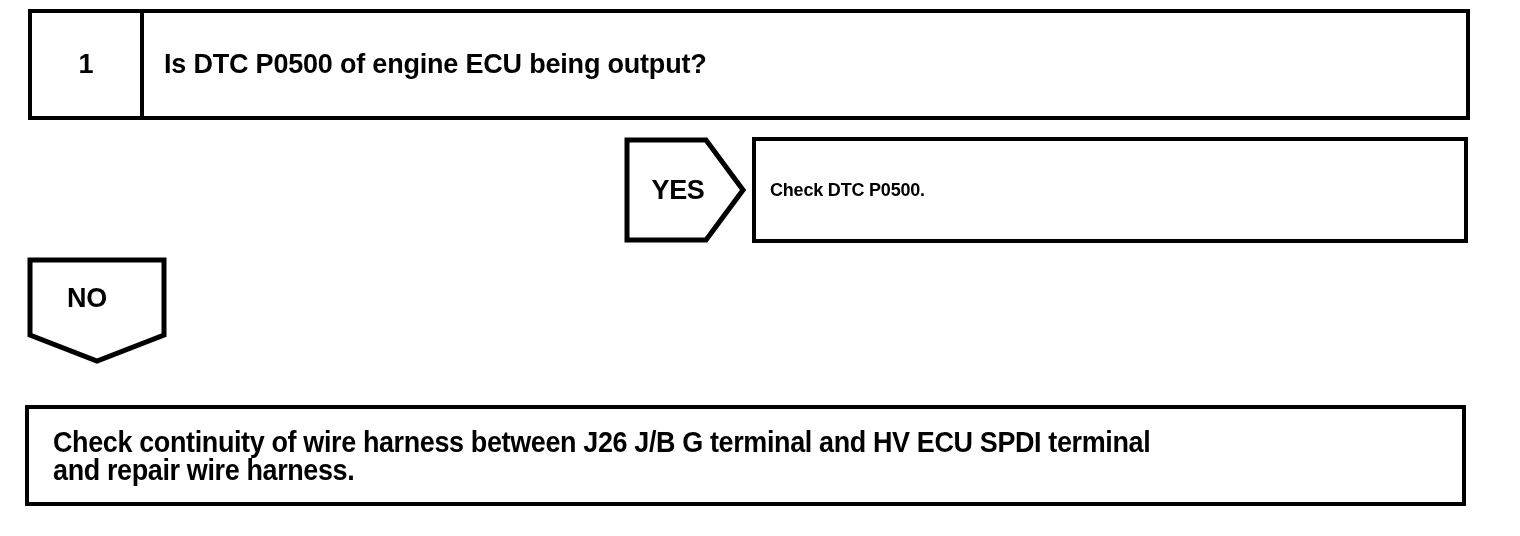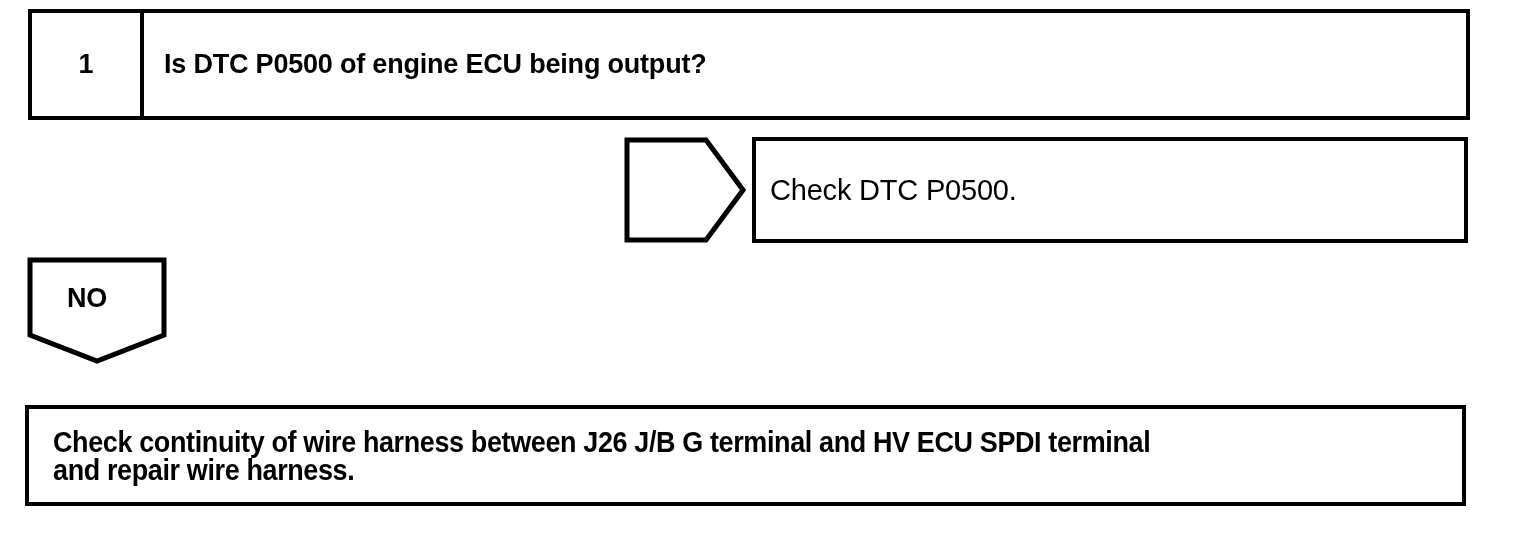--- a/index.html
+++ b/index.html
@@ -98,22 +98,22 @@
     width: 716px;
     height: 106px;
     border: 4px solid #000;
     box-sizing: border-box;
     background: #fff;
     display: flex;
     align-items: center;
     padding-left: 14px;
   }
   .yes-box .btext {
-    font-size: 29px;
-    font-weight: normal;
+    font-size: 18px;
+    font-weight: bold;
     letter-spacing: -0.2px;
     line-height: 1.05;
     white-space: nowrap;
   }
 
   
   .no-arrow {
     position: absolute;
     left: 27px;
     top: 257px;
@@ -175,20 +175,21 @@
     </div>
     <div class="step-text-cell">
       <span class="qtext">Is DTC P0500 of engine ECU being output?</span>
     </div>
   </div>
 
   <div class="yes-arrow">
     <svg width="122" height="106" viewBox="0 0 122 106">
       <polygon points="3,3 82,3 119,53 82,103 3,103" fill="#ffffff" stroke="#000000" stroke-width="5" stroke-linejoin="miter"></polygon>
     </svg>
+    <div class="yes-label">YES</div>
   </div>
 
   <div class="yes-box">
     <span class="btext">Check DTC P0500.</span>
   </div>
 
   <div class="no-arrow">
     <svg width="140" height="107" viewBox="0 0 140 107">
       <polygon points="3,3 137,3 137,78 70,104 3,78" fill="#ffffff" stroke="#000000" stroke-width="5" stroke-linejoin="miter"></polygon>
     </svg>

